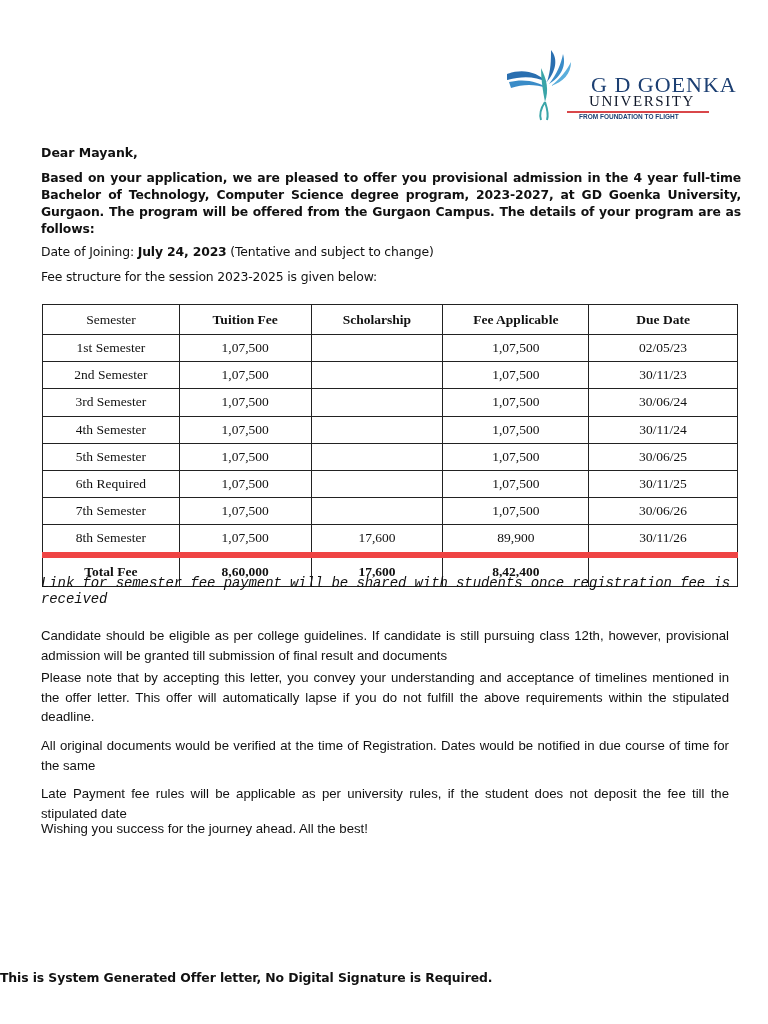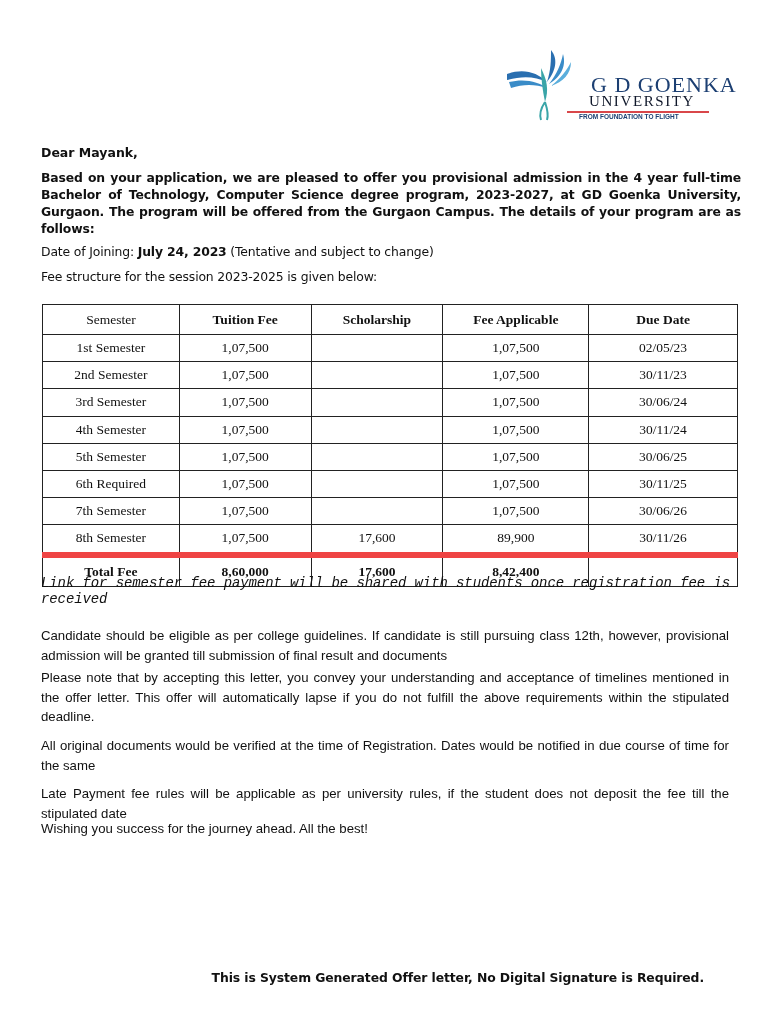--- a/index.html
+++ b/index.html
@@ -27,21 +27,21 @@
 
   .note-italic { position: absolute; left: 41px; top: 575px; font-family: Liberation Mono, monospace; font-style: italic; font-size: 14px; letter-spacing: -0.1px; }
 
   .p { position: absolute; left: 41px; width: 688px; font-family: "Liberation Sans", sans-serif; font-size: 13.2px; line-height: 19.5px; text-align: justify; }
   .p2 { top: 614px; margin-top: 12px; }
   .p3 { top: 668px; }
   .p4 { top: 736px; }
   .p5 { top: 784px; }
   .p6 { top: 819px; }
 
-  .footer { position: absolute; left: 0; width: 704px; top: 970px; text-align: right; font-family: "DejaVu Sans", sans-serif; font-size: 12.4px; font-weight: bold; letter-spacing: -0.1px; }
+  .footer { position: absolute; left: 0; width: 704px; top: 970px; text-align: left; font-family: "DejaVu Sans", sans-serif; font-size: 12.4px; font-weight: bold; letter-spacing: -0.1px; }
 </style>
 </head>
 <body>
 
 <div class="logo">
   <svg width="70" height="78" viewBox="0 0 70 78">
     <path d="M2 28 C18 22 32 26 42 36 C30 30 16 30 2 34 Z" fill="#2a6fb0"></path>
     <path d="M4 36 C20 32 34 36 42 42 C30 38 18 38 6 42 Z" fill="#3a8cc8"></path>
     <path d="M46 4 C54 14 50 26 42 36 C46 24 46 14 46 4 Z" fill="#2a6fb0"></path>
     <path d="M58 8 C62 22 54 32 44 38 C52 28 56 18 58 8 Z" fill="#3a8cc8"></path>

